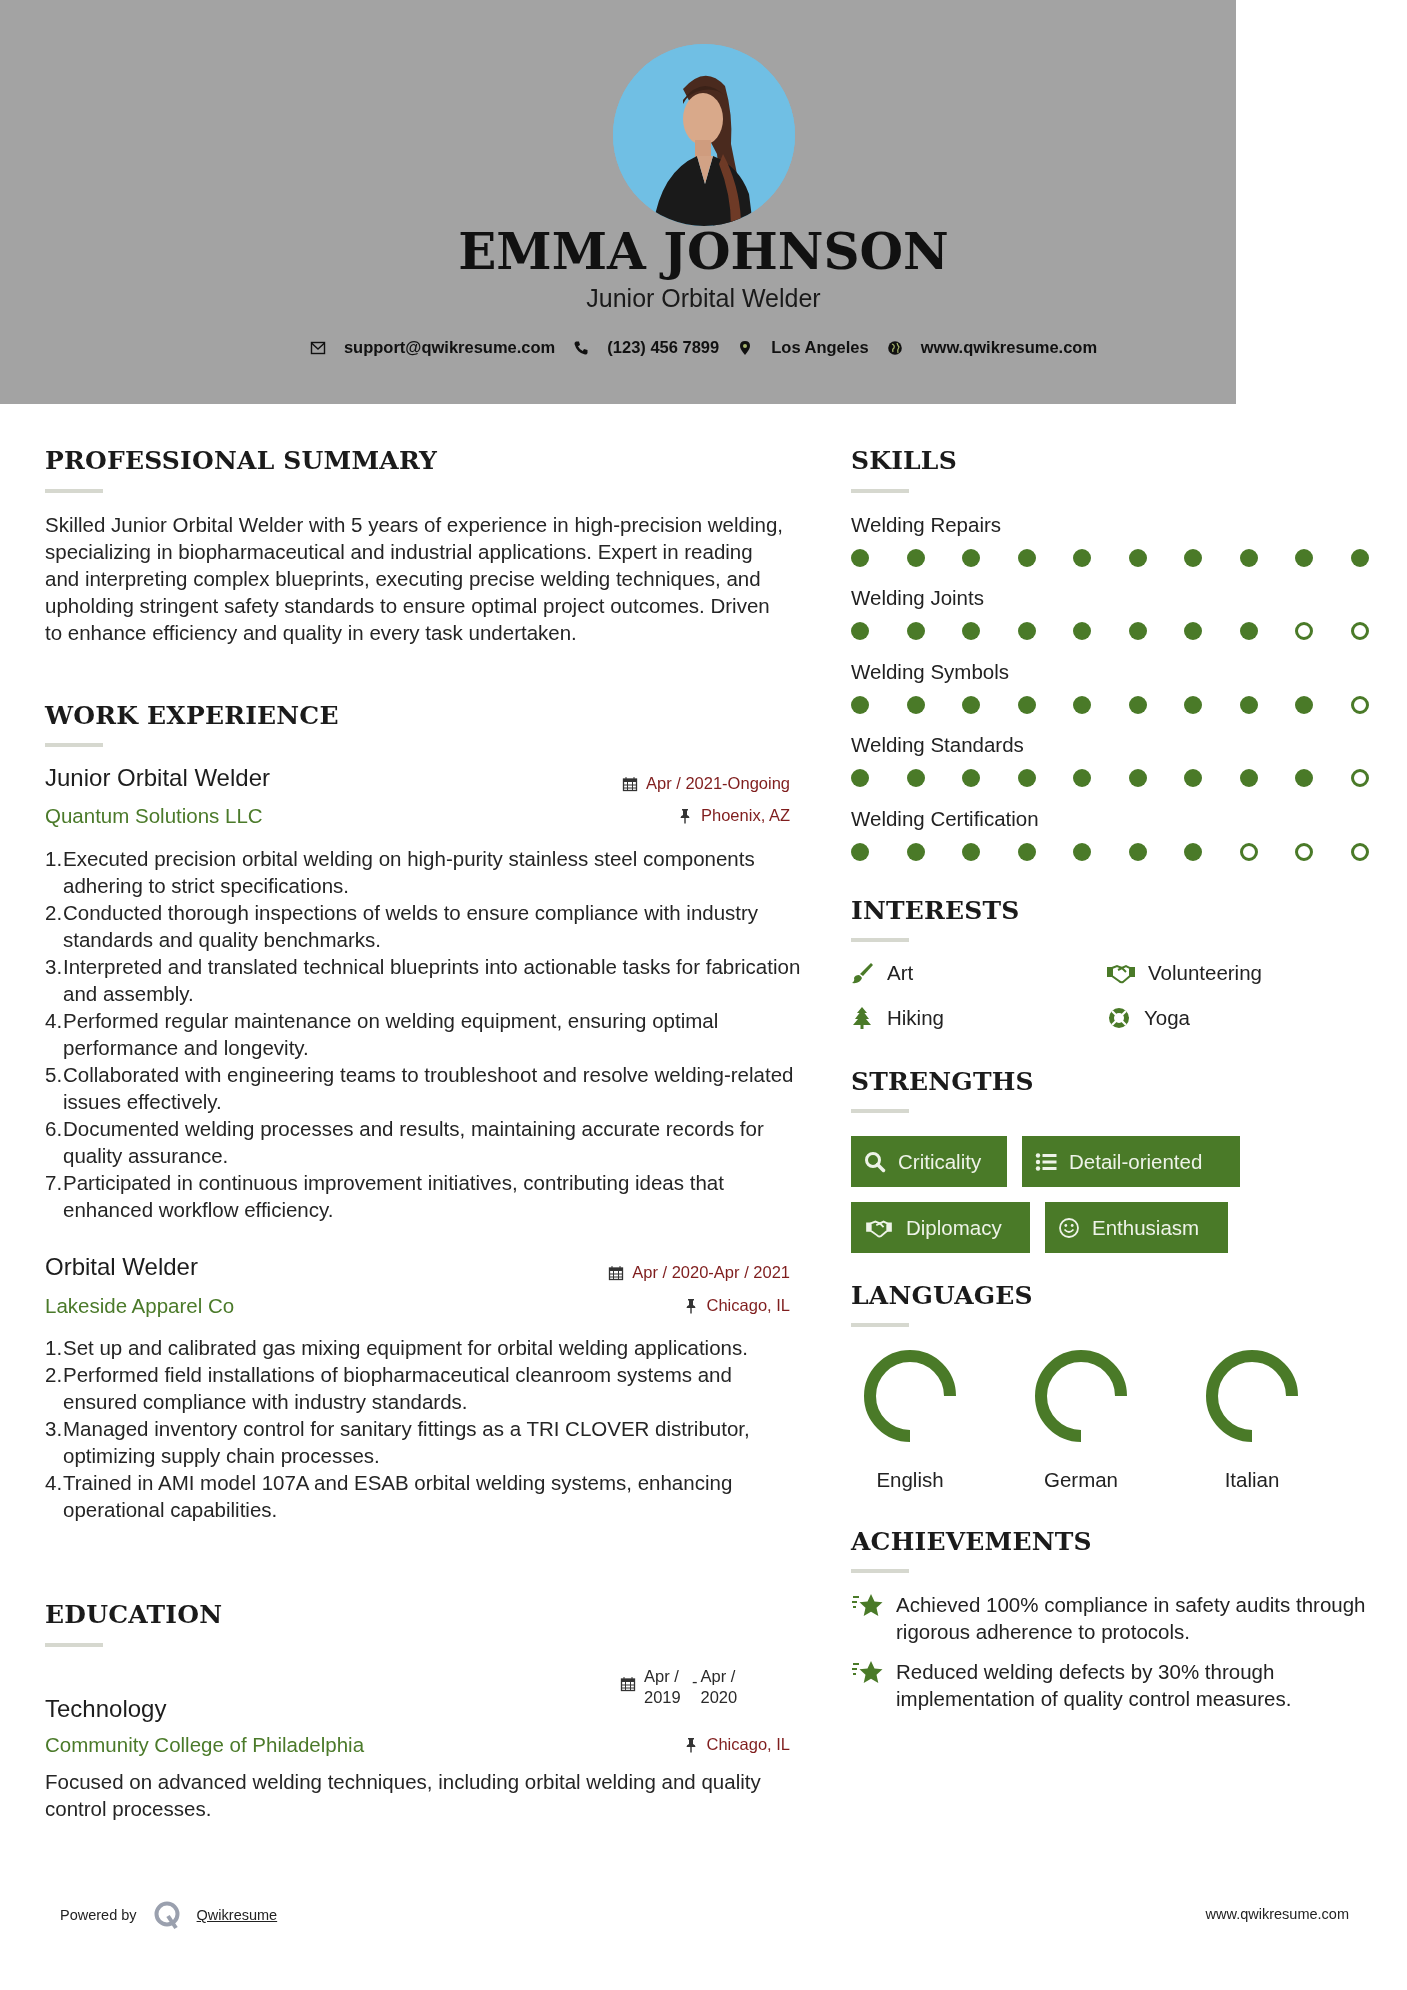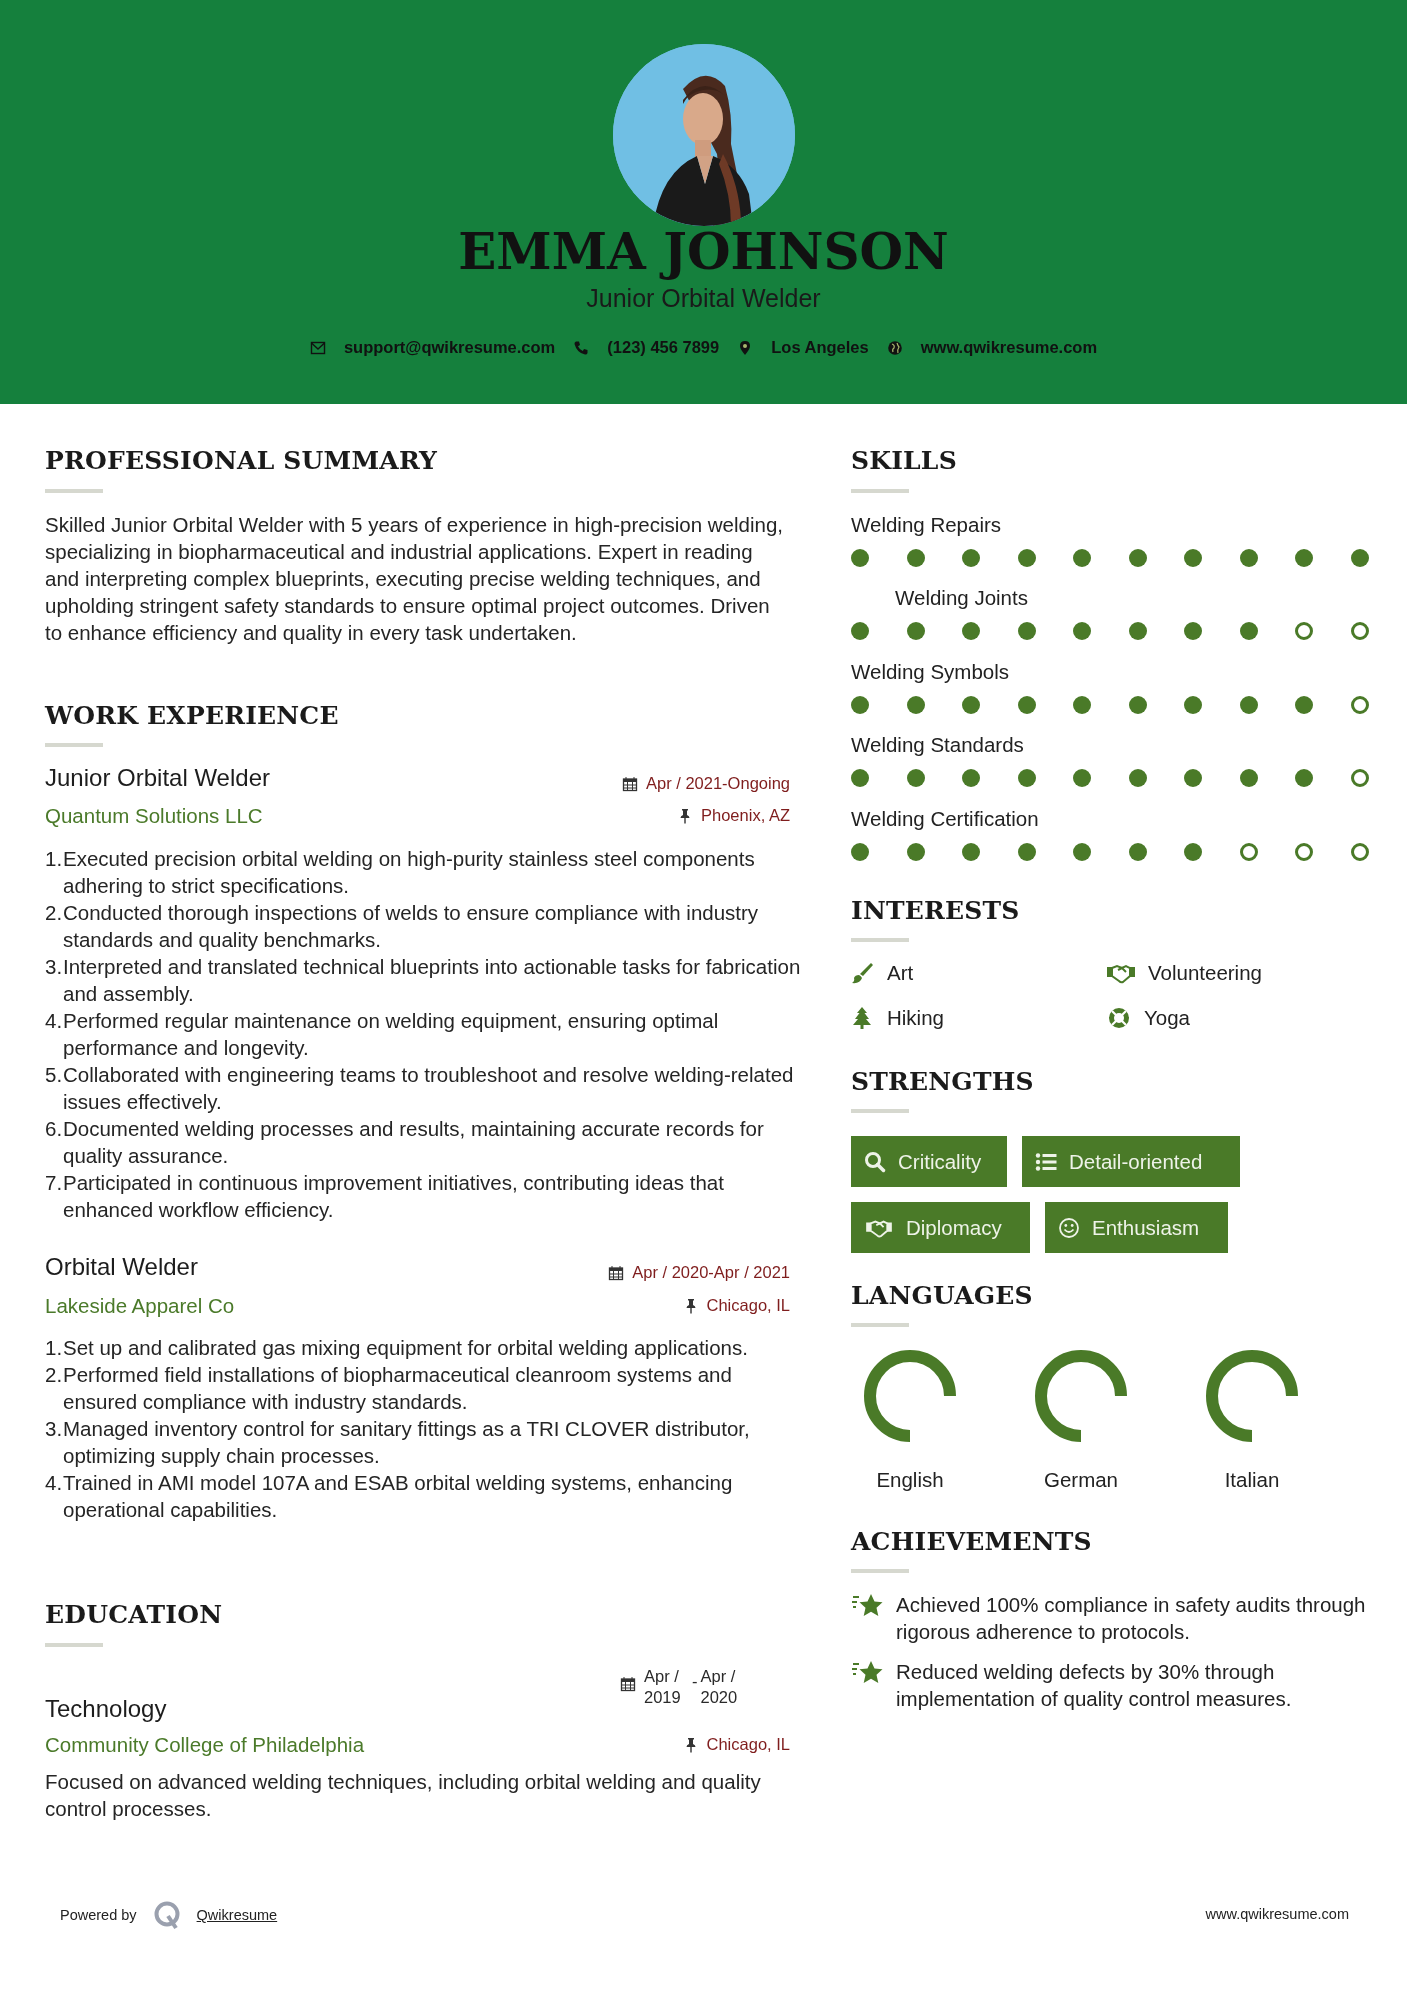--- a/index.html
+++ b/index.html
@@ -1,19 +1,19 @@
 <!DOCTYPE html>
 <html><head>
 <meta charset="utf-8">
 <style>
   * { box-sizing: border-box; margin: 0; padding: 0; }
   html, body { width: 1407px; height: 1990px; background: #ffffff; overflow: hidden; }
   body { position: relative; font-family: "DejaVu Sans", "Liberation Sans", sans-serif; color: #222; }
 
-  .header { position: absolute; left: 0; top: 0; width: 1407px; height: 404px; background: #15803d; }
+  .header { position: absolute; left: 0; top: 0; width: 1236px; height: 404px; background: #a3a3a3; }
   .photo { position: absolute; left: 613px; top: 44px; width: 182px; height: 182px; border-radius: 50%; background: #70bfe4; overflow: hidden; }
   .photo svg { width: 100%; height: 100%; display: block; }
   .name { position: absolute; left: 0; width: 1407px; top: 222px; text-align: center; font-family: "DejaVu Serif", "Liberation Serif", serif; font-weight: bold; font-size: 50px; color: #111; letter-spacing: 0px; }
   .job-title { position: absolute; left: 0; width: 1407px; top: 284px; text-align: center; font-size: 25px; color: #1a1a1a; font-family: "Liberation Sans", sans-serif; }
   .contacts { position: absolute; left: 0; width: 1407px; top: 338px; display: flex; justify-content: center; align-items: flex-end; font-size: 16.5px; color: #111; font-family: "Liberation Sans", sans-serif; font-weight: 600; }
   .contact { display: flex; align-items: center; margin: 0 9px; }
   .contact .ic { width: 16px; height: 16px; margin-right: 18px; display: inline-flex; align-items: center; justify-content: center; }
   .contact .ic svg { width: 16px; height: 16px; }
 
   .sec-title { position: absolute; font-family: "DejaVu Serif", "Liberation Serif", serif; font-weight: bold; font-size: 25px; color: #1b1b1b; letter-spacing: 0.2px; }
@@ -218,21 +218,21 @@
     <span class="dot"></span>
     <span class="dot"></span>
     <span class="dot"></span>
     <span class="dot"></span>
     <span class="dot"></span>
     <span class="dot"></span>
     <span class="dot"></span>
     <span class="dot"></span>
     <span class="dot"></span>
   </div>
-<div class="skill-label" style="top:586px;margin-left:44px;">Welding Joints</div>
+<div class="skill-label" style="top:586px;">Welding Joints</div>
 <div class="dots" style="top:622px;">
     <span class="dot"></span>
     <span class="dot"></span>
     <span class="dot"></span>
     <span class="dot"></span>
     <span class="dot"></span>
     <span class="dot"></span>
     <span class="dot"></span>
     <span class="dot"></span>
     <span class="dot empty"></span>

